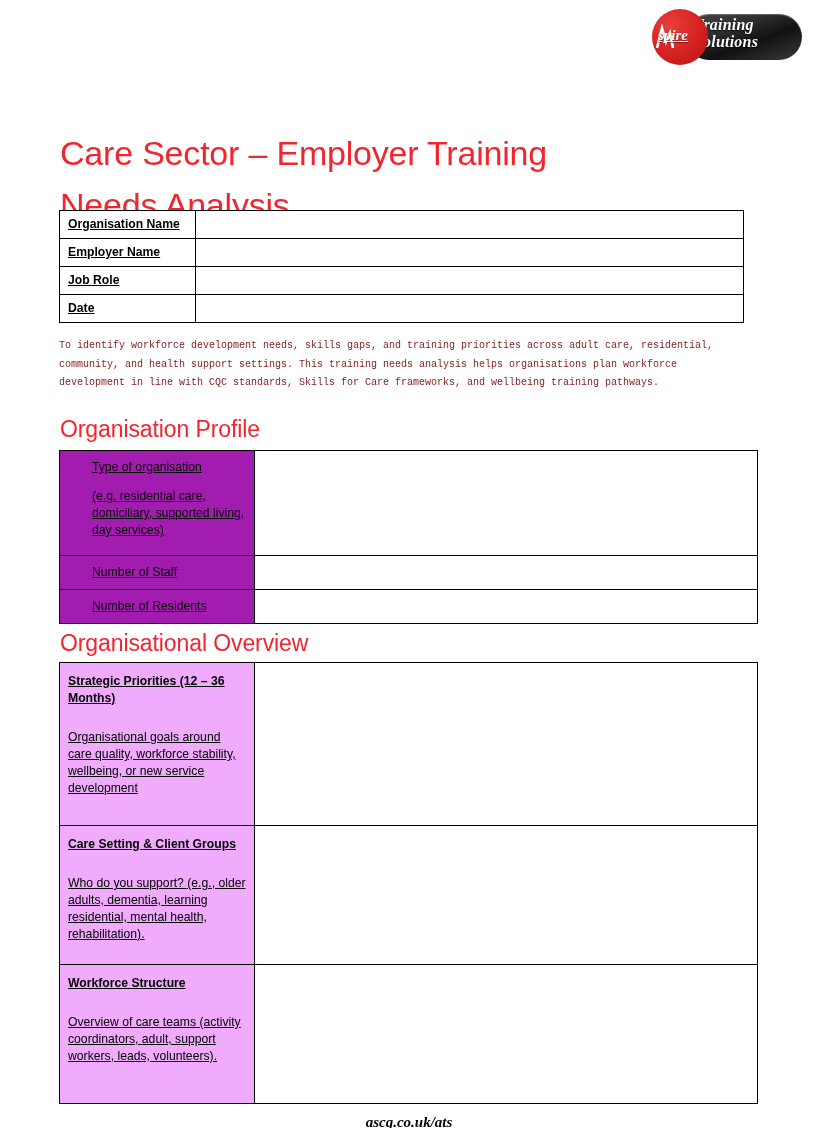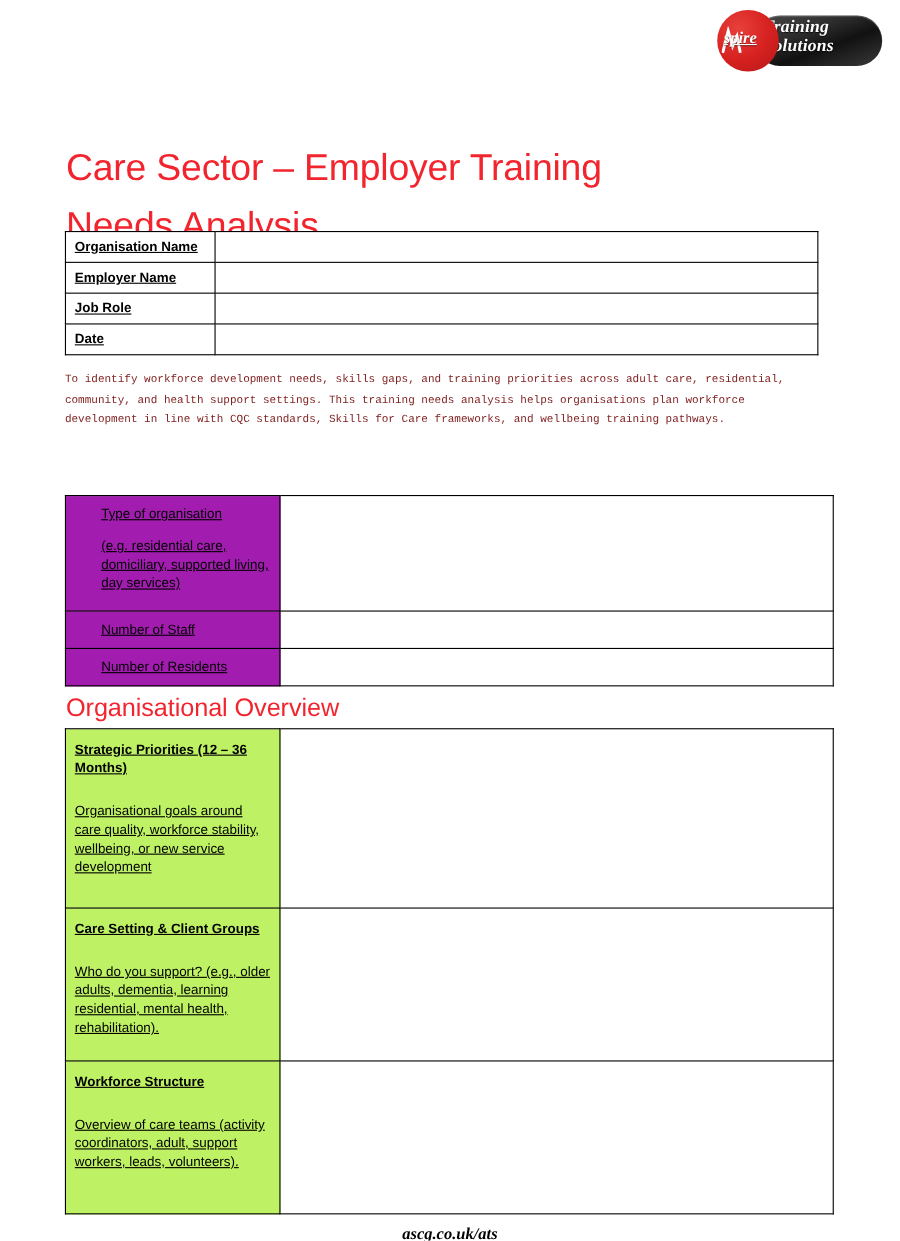--- a/index.html
+++ b/index.html
@@ -168,21 +168,21 @@
     margin-top: 12px;
   }
 
   
   #table-org-overview {
     left: 59px;
     top: 662px;
     width: 699px;
   }
   #table-org-overview td.label {
-    background: #bef264;
+    background: #f0abfc;
     padding-top: 10px;
     padding-bottom: 10px;
   }
   #table-org-overview td.label .lab-title {
     display: block;
     font-weight: bold;
   }
   #table-org-overview td.label .lab-desc {
     display: block;
     margin-top: 22px;
@@ -244,20 +244,21 @@
       </tr>
       <tr>
         <td class="label">Date</td>
         <td class="value"></td>
       </tr>
     </tbody>
   </table>
 
   <p class="intro">To identify workforce development needs, skills gaps, and training priorities across adult care, residential, community, and health support settings. This training needs analysis helps organisations plan workforce development in line with CQC standards, Skills for Care frameworks, and wellbeing training pathways.</p>
 
+  <h2 class="section-heading" id="heading-org-profile">Organisation Profile</h2>
 
   <table class="doc-table" id="table-org-profile">
     <colgroup>
         <col style="width:195px">
         <col>
       </colgroup>
     <tbody>
       <tr>
         <td class="label">
           <span class="lab-main">Type of organisation</span>

